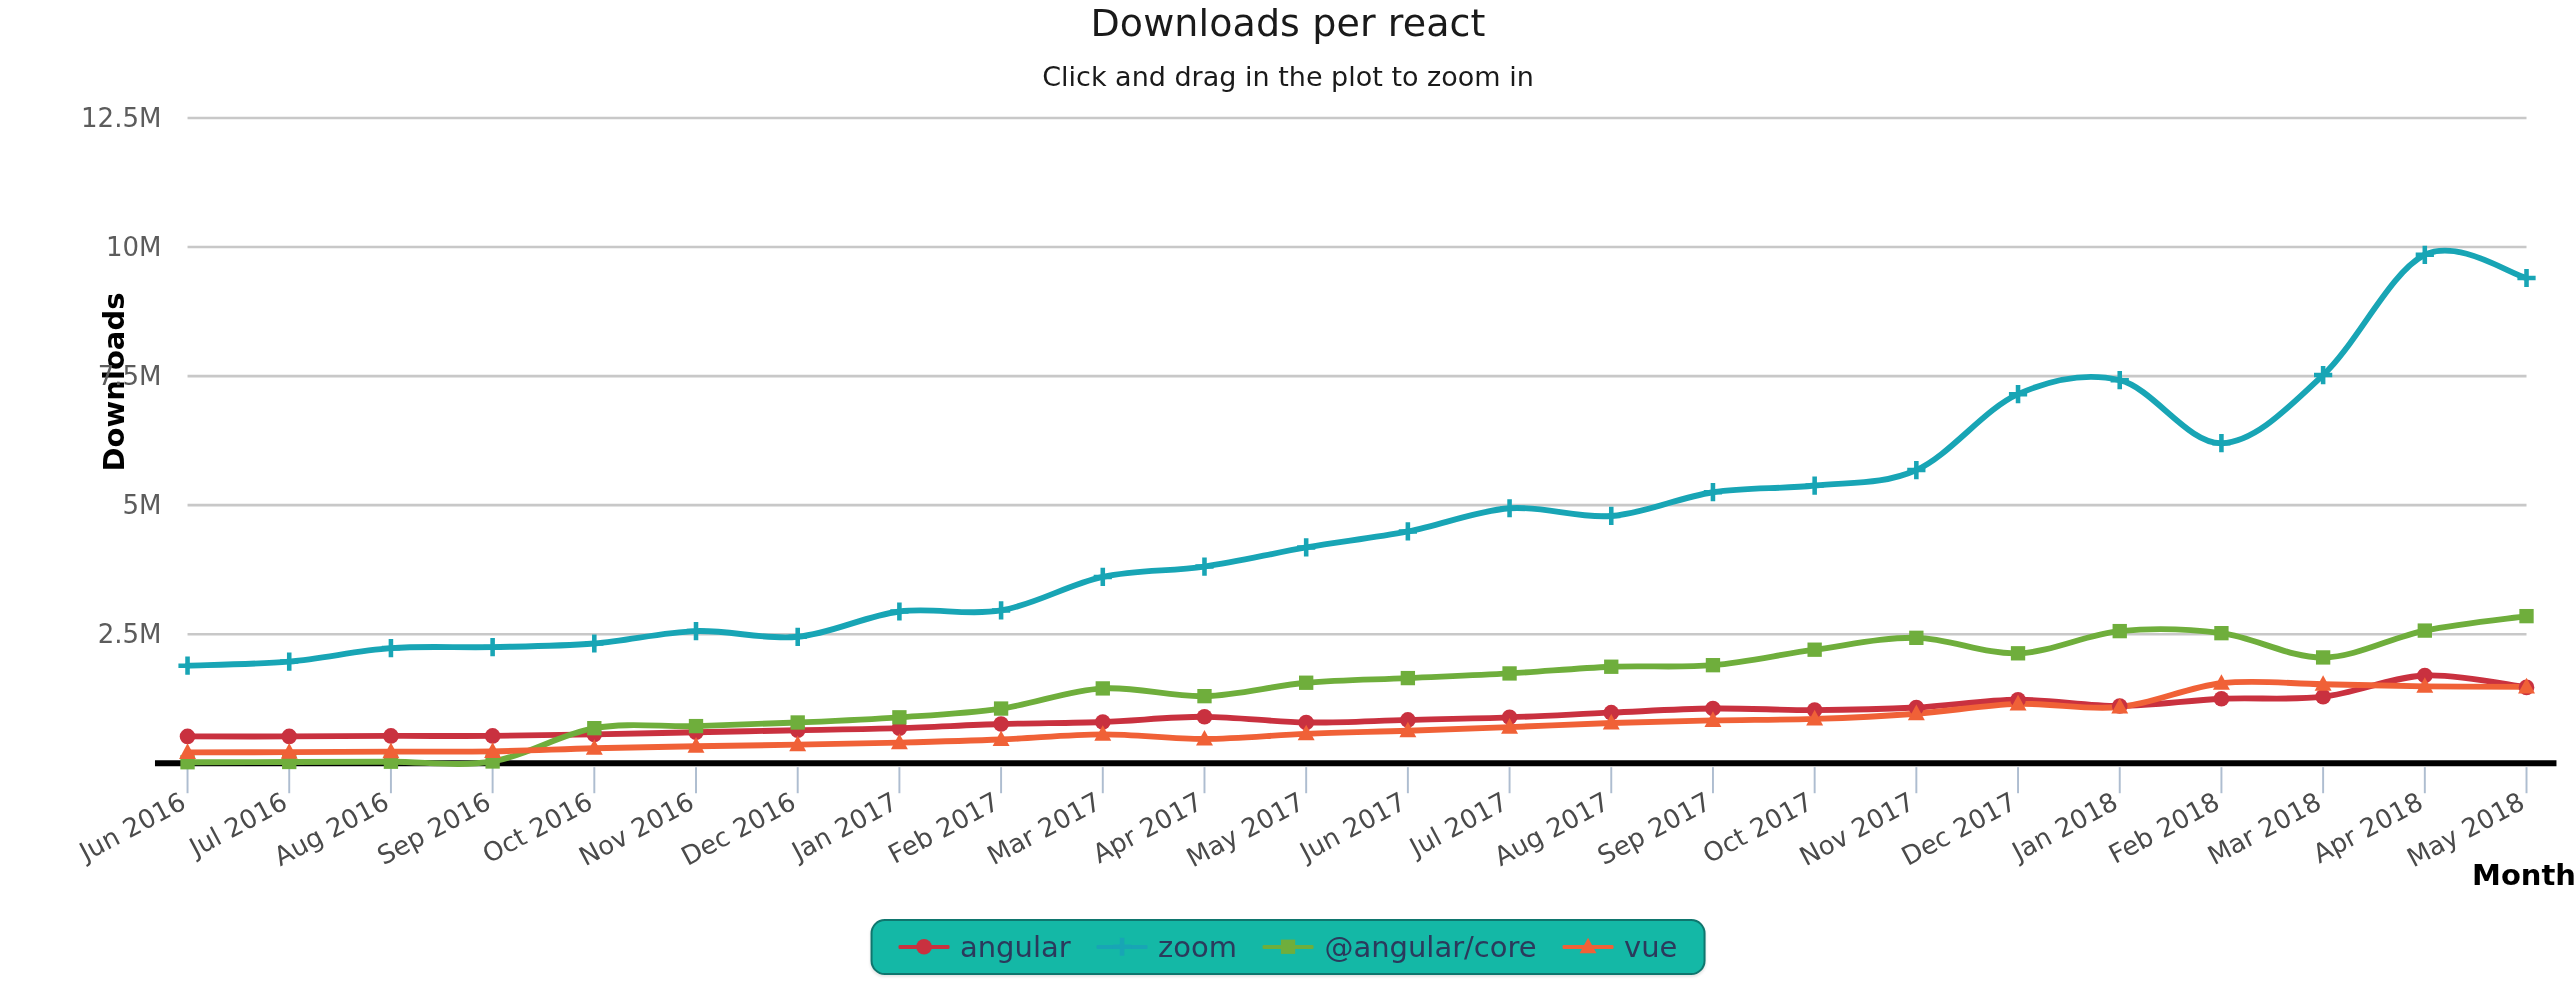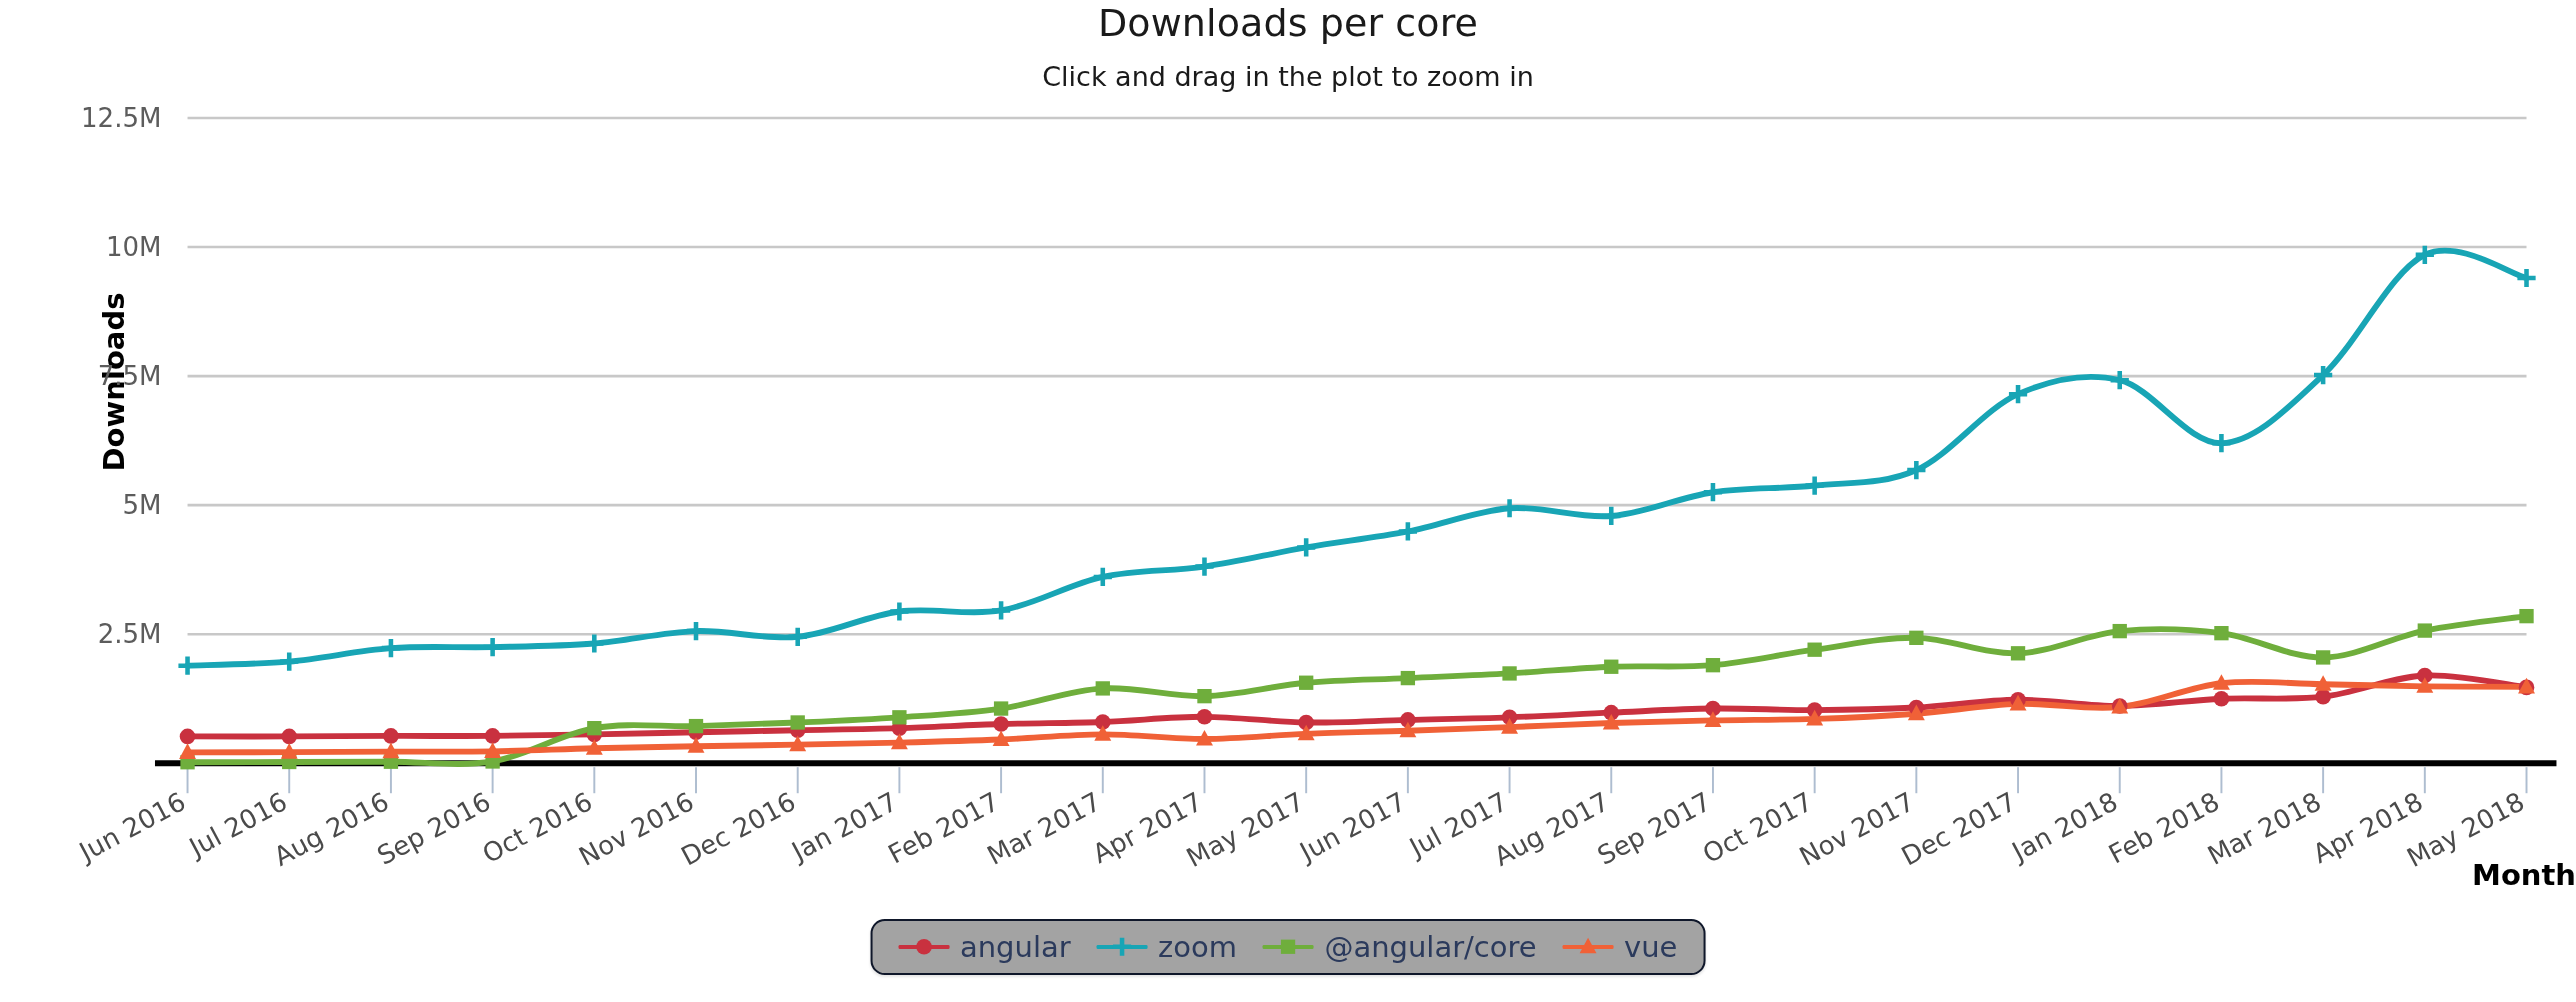--- a/index.html
+++ b/index.html
@@ -98,23 +98,23 @@
   
   #legend {
     position: absolute;
     left: 50%;
     transform: translateX(-50%);
     top: 919px;
     display: flex;
     align-items: center;
     gap: 26px;
     padding: 9px 26px;
-    border: 2px solid #0f172a;
+    border: 2px solid #0f766e;
     border-radius: 14.3px;
-    background: #a3a3a3;
+    background: #14b8a6;
     box-shadow: 0 2px 2.6px rgba(0,0,0,0.10);
   }
   .legend-item {
     display: flex;
     align-items: center;
     gap: 10.4px;
     cursor: pointer;
   }
   .legend-swatch {
     position: relative;
@@ -135,21 +135,21 @@
     color: #2b3a5c;
     white-space: nowrap;
   }
 </style>
 </head>
 <body>
 
 <div id="app">
 
   <div id="title-block">
-    <div id="chart-title">Downloads per core</div>
+    <div id="chart-title">Downloads per react</div>
     <div id="chart-subtitle">Click and drag in the plot to zoom in</div>
   </div>
 
   <div id="y-axis-title">Downloads</div>
   <div id="x-axis-title">Month</div>
 
   <div id="plot-wrap">
     <svg id="plot" width="2576" height="1003" viewBox="0 0 3956 1540">
       <g id="g-grid">
           <line x1="288" y1="973.8" x2="3880" y2="973.8" class="gridline"></line>

